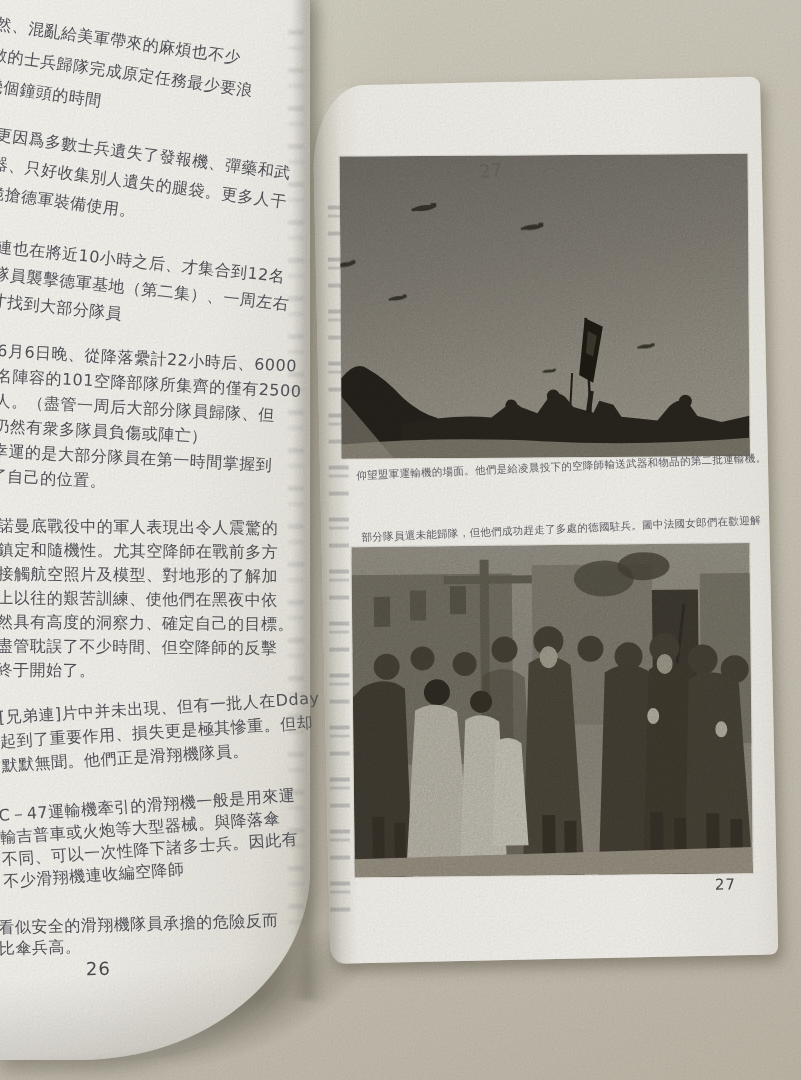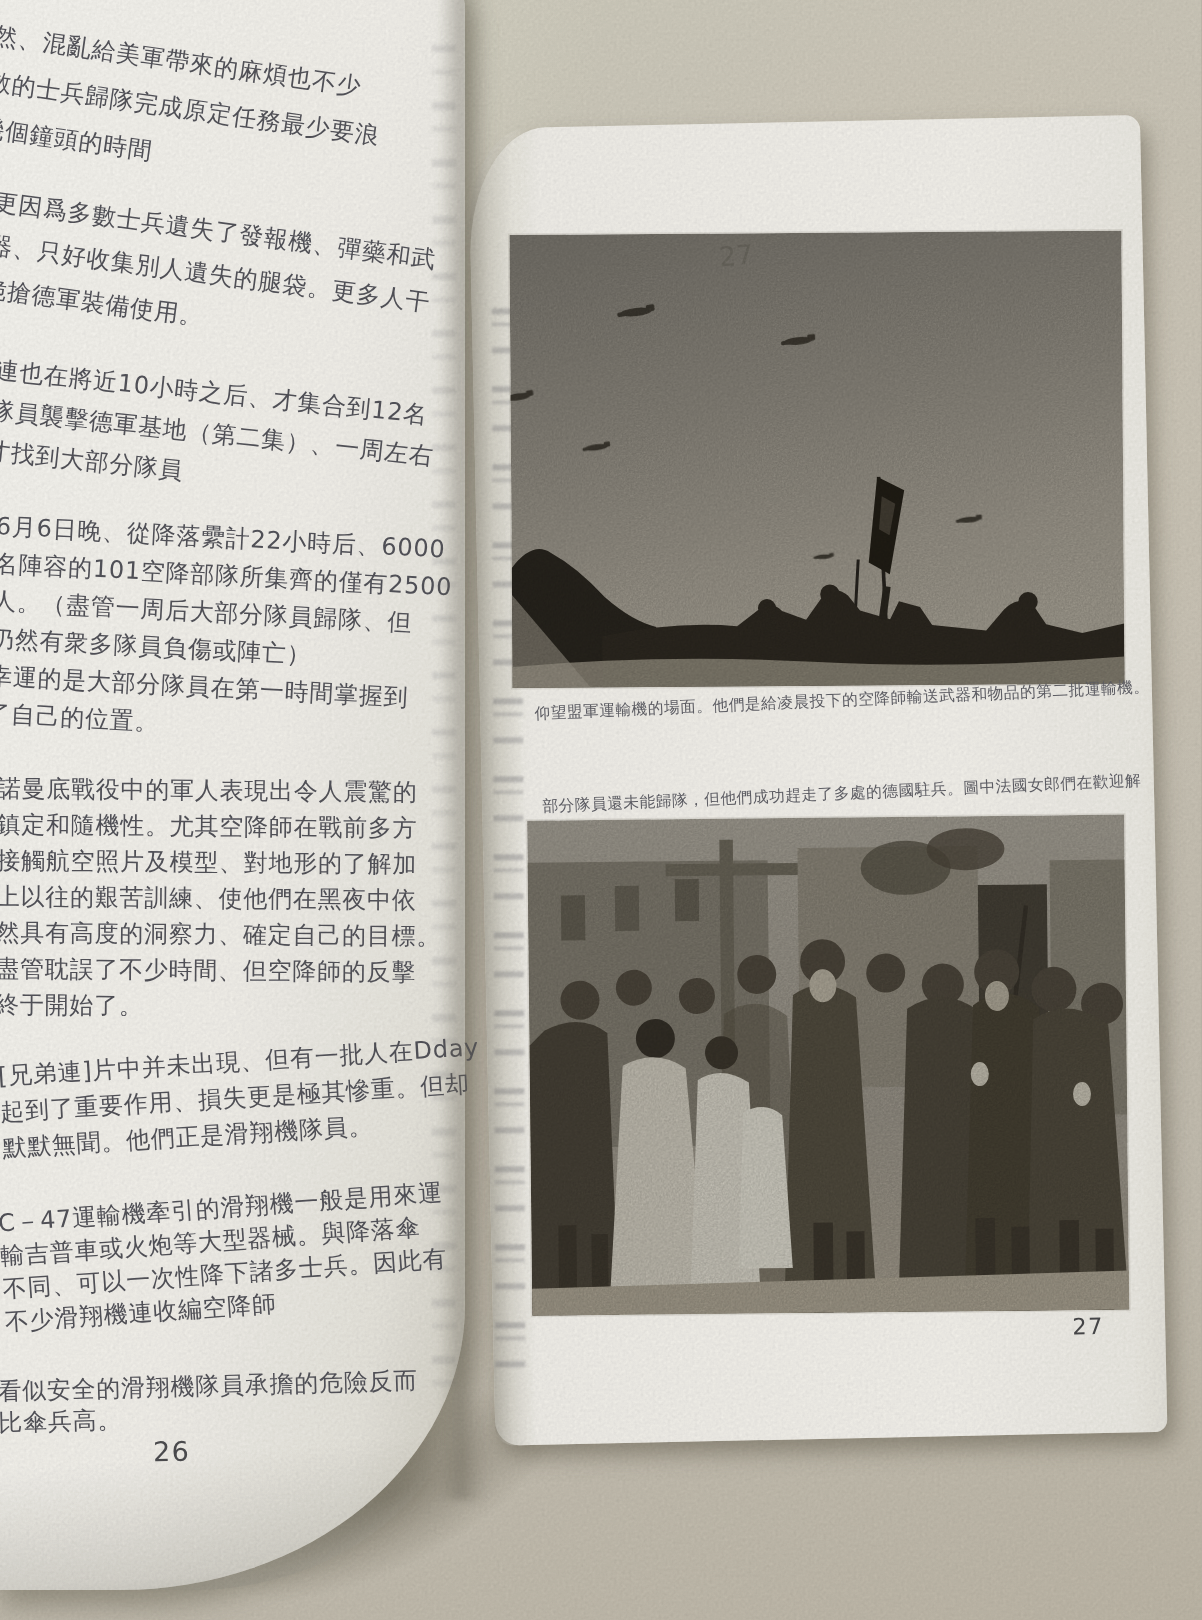--- a/index.html
+++ b/index.html
@@ -18,21 +18,21 @@
              border-radius:0 14px 230px 0 / 0 14px 190px 0;
              box-shadow:6px 10px 18px rgba(96,90,74,.45);}
   .lp-bottom-shade{position:absolute;left:0;bottom:0;width:100%;height:150px;
                    background:linear-gradient(175deg,rgba(255,255,255,0) 40%,rgba(166,163,152,.35) 85%,rgba(140,137,126,.5) 100%);
                    border-radius:0 0 230px 0/0 0 190px 0;}
   .lp-ghost{position:absolute;right:6px;top:40px;width:16px;height:900px;opacity:.35;filter:blur(1px);
             background:repeating-linear-gradient(180deg,rgba(100,100,108,.4) 0 5px,transparent 5px 16px,rgba(100,100,108,.28) 16px 20px,transparent 20px 38px);}
   .lp-text{position:absolute;left:4px;top:0;width:330px;color:#55555c;}
   .para{position:absolute;transform-origin:left top;}
   .line{white-space:nowrap;font-size:16px;letter-spacing:.5px;}
-  .pagenum-left{position:absolute;left:108px;top:968px;font-size:18px;color:#4f4f52;letter-spacing:1px;transform:rotate(-1deg);}
+  .pagenum-left{position:absolute;left:92px;top:968px;font-size:18px;color:#4f4f52;letter-spacing:1px;transform:rotate(-1deg);}
 
   
   .under-shadow{position:absolute;left:150px;top:930px;width:320px;height:150px;pointer-events:none;
                 background:radial-gradient(ellipse 55% 45% at 38% 30%,rgba(104,98,82,.55),rgba(104,98,82,0) 70%);
                 transform:rotate(-28deg);}
   .gutter-shadow{position:absolute;left:292px;top:-10px;width:34px;height:1010px;pointer-events:none;
                  background:linear-gradient(90deg,rgba(120,115,100,0) 0%,rgba(110,105,92,.38) 45%,rgba(120,115,100,.1) 80%,rgba(120,115,100,0) 100%);
                  filter:blur(2px);}
 
   

